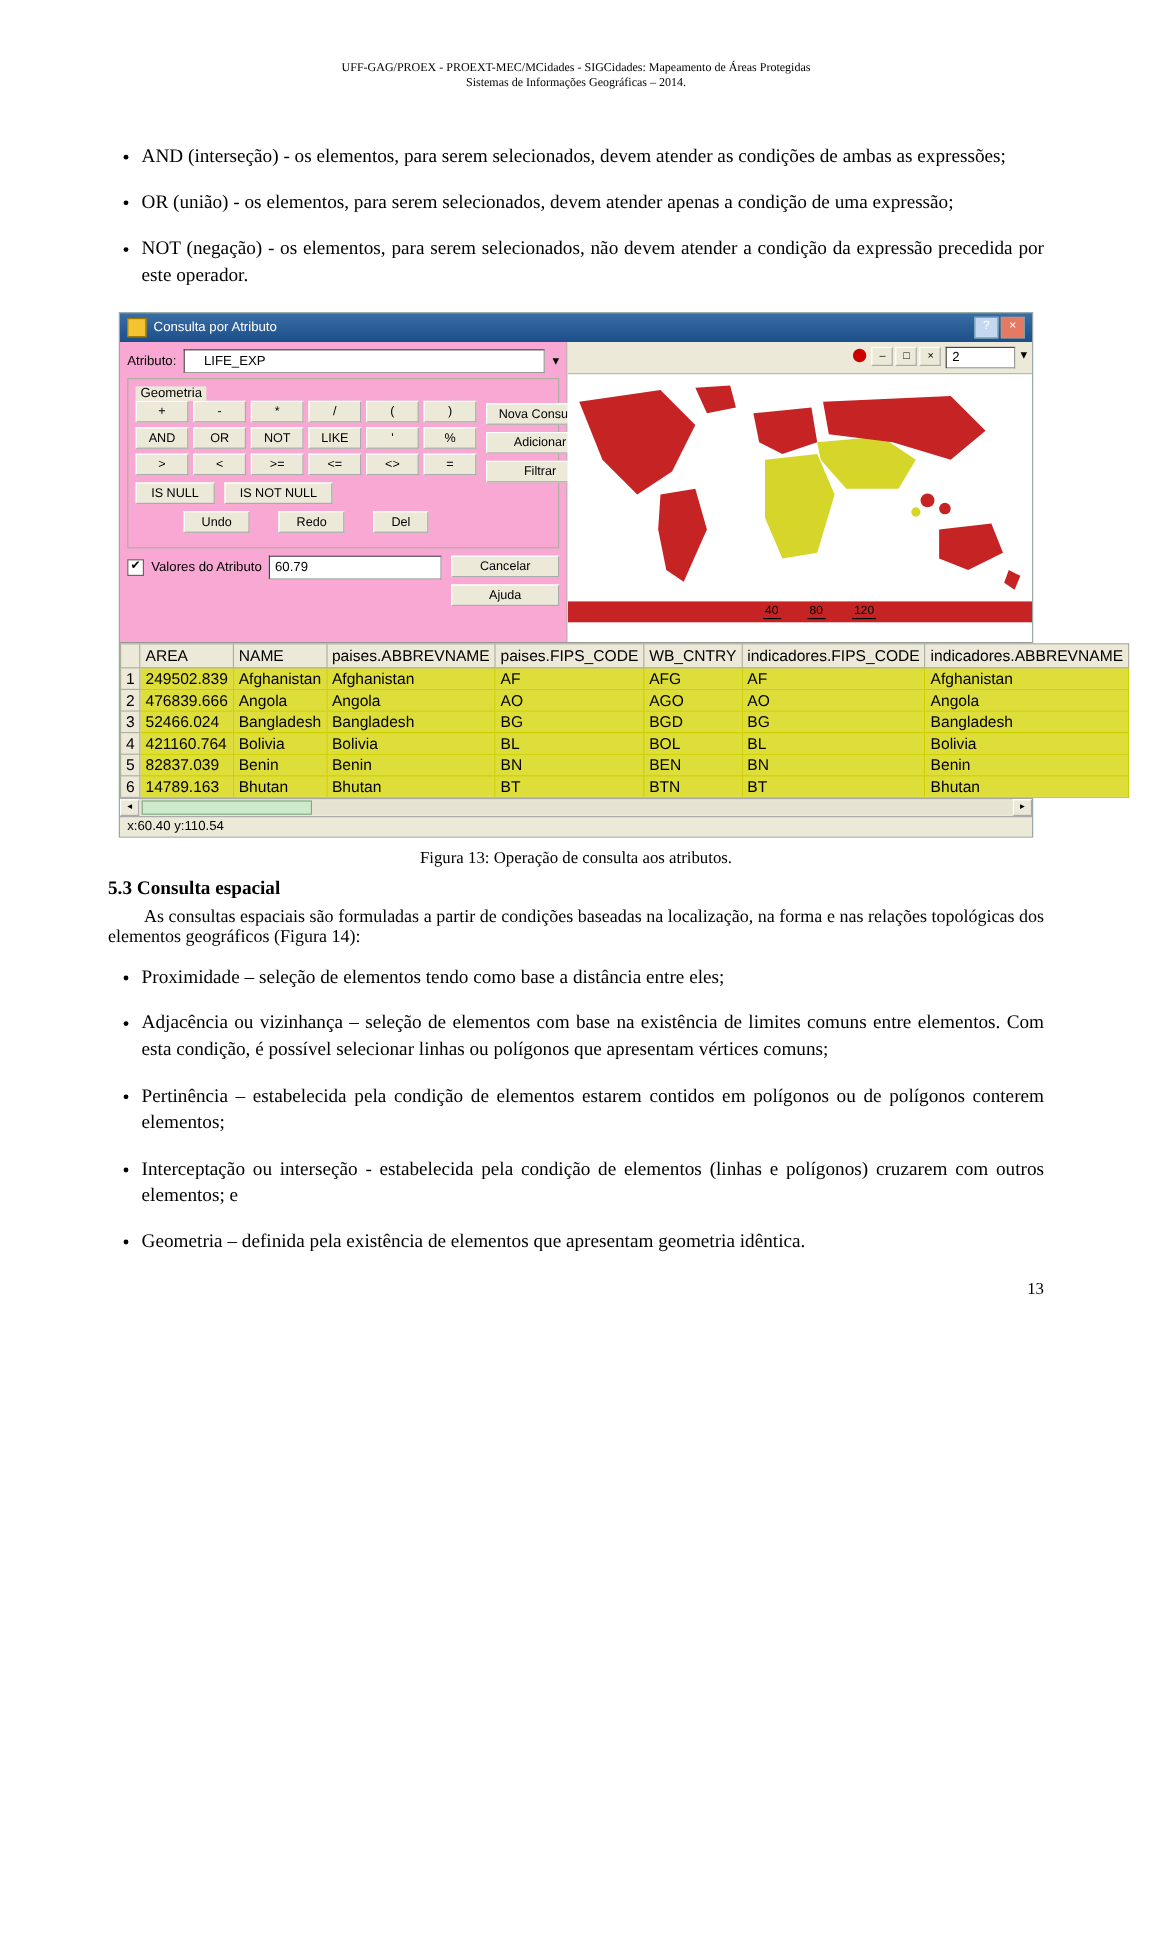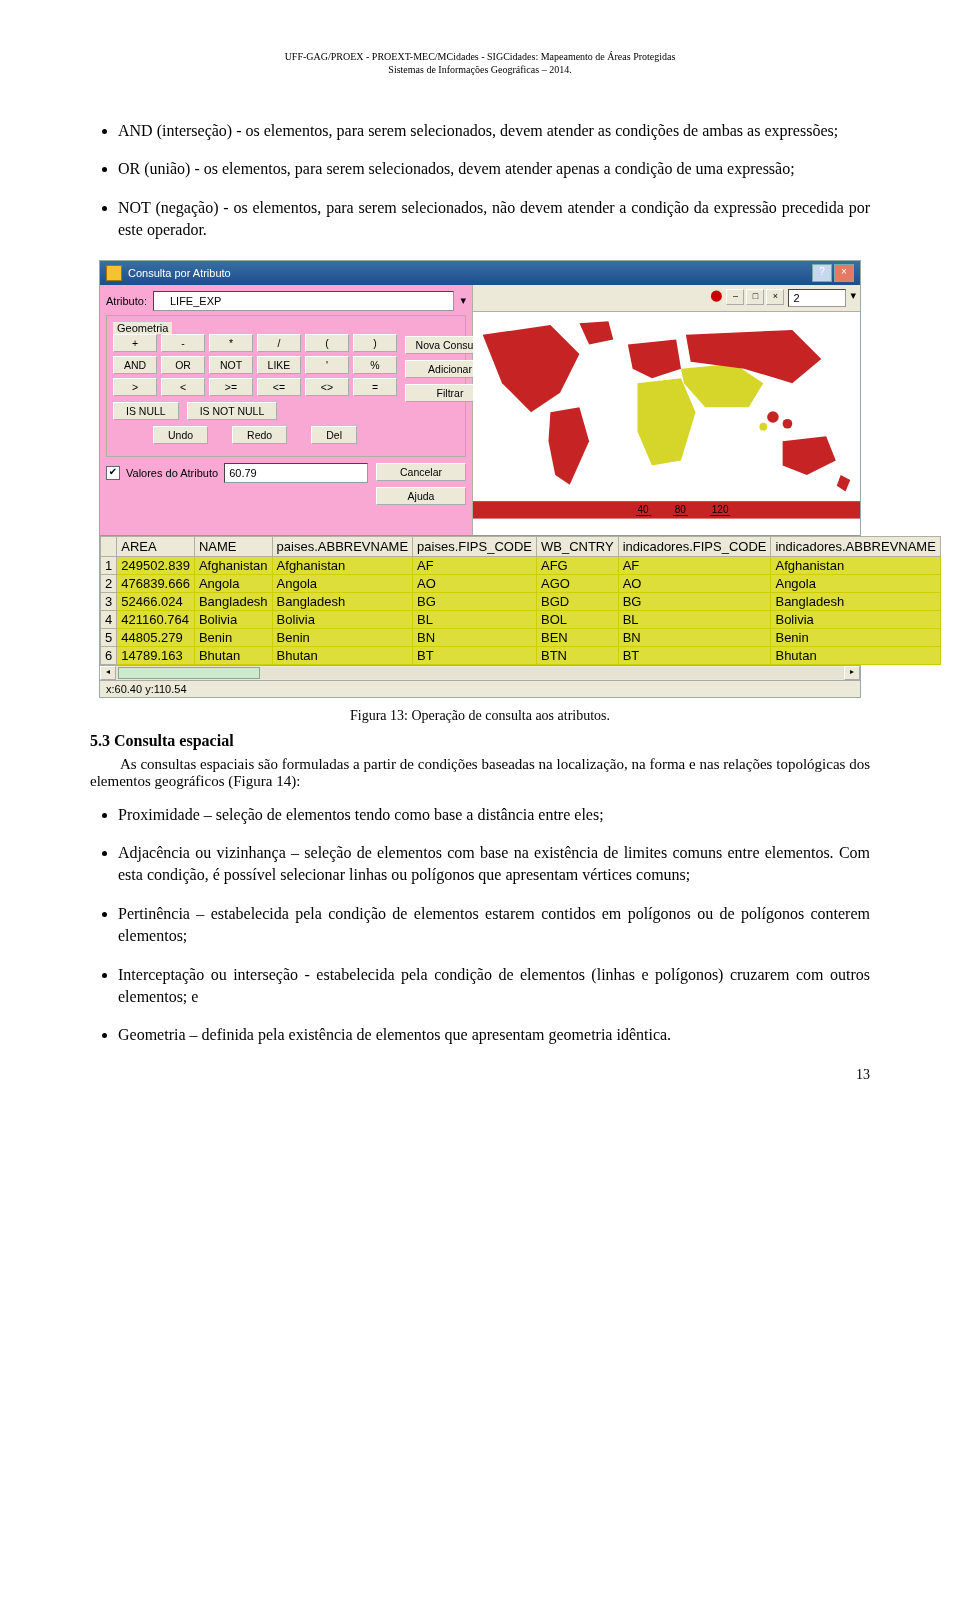--- a/index.html
+++ b/index.html
@@ -368,21 +368,21 @@
                 <td>421160.764</td>
                 <td>Bolivia</td>
                 <td>Bolivia</td>
                 <td>BL</td>
                 <td>BOL</td>
                 <td>BL</td>
                 <td>Bolivia</td>
               </tr>
               <tr>
                 <td class="rowhdr">5</td>
-                <td>44805.279</td>
+                <td>82837.039</td>
                 <td>Benin</td>
                 <td>Benin</td>
                 <td>BN</td>
                 <td>BEN</td>
                 <td>BN</td>
                 <td>Benin</td>
               </tr>
               <tr>
                 <td class="rowhdr">6</td>
                 <td>14789.163</td>

